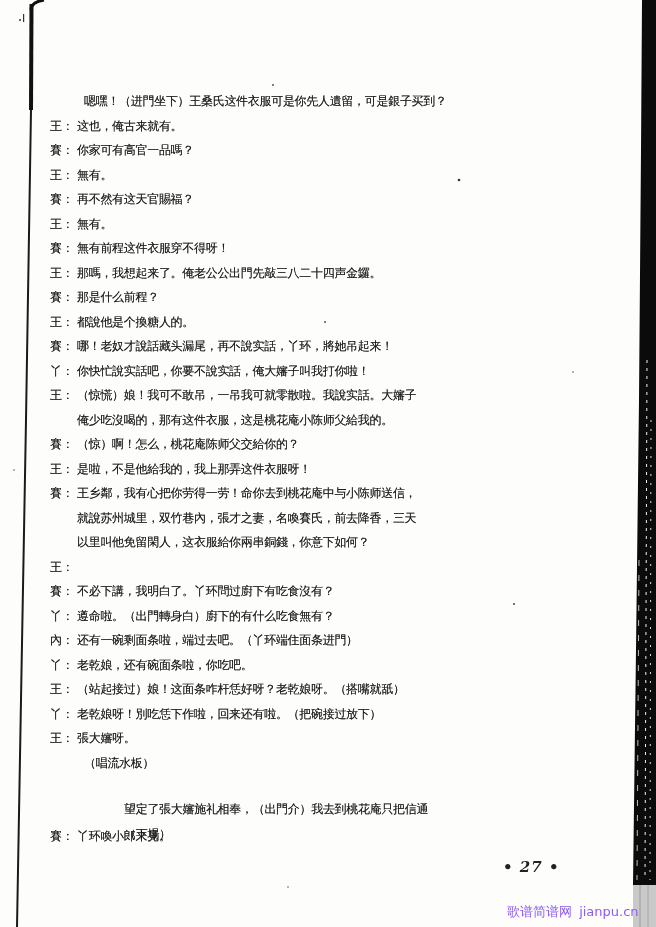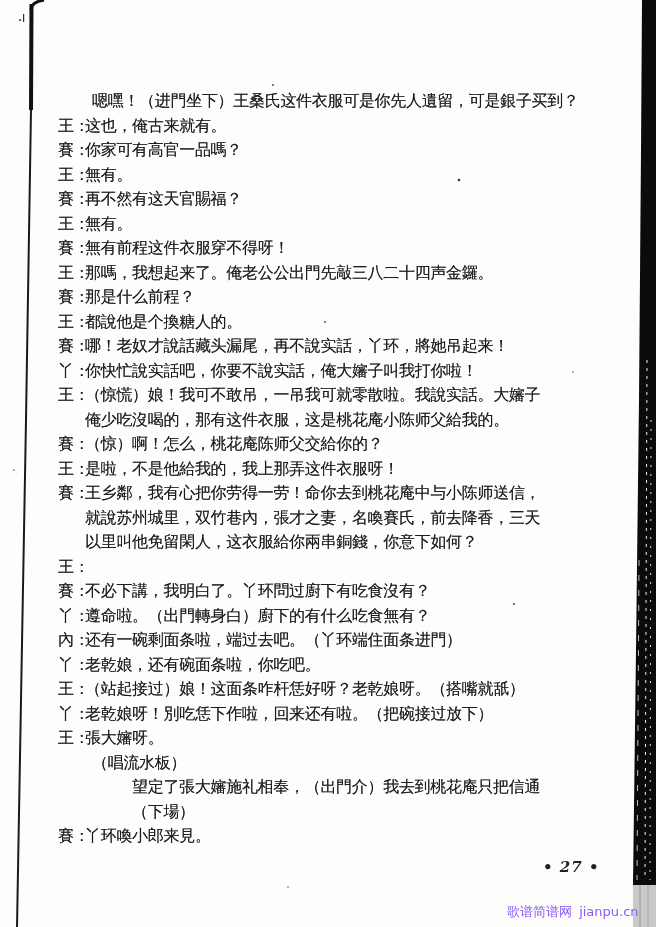--- a/index.html
+++ b/index.html
@@ -5,35 +5,34 @@
   html, body { margin: 0; padding: 0; }
   body {
     width: 656px; height: 927px; position: relative; overflow: hidden;
     background: #fdfdfb;
     font-family: "DejaVu Serif", "Liberation Serif", serif;
     color: #1c1c1c;
   }
   .scan-edges { position: absolute; left: 0; top: 0; width: 656px; height: 927px; }
   .page-text { position: absolute; left: 0; top: 0; width: 656px; height: 927px; }
   .line {
-    position: absolute; left: 12px; width: 640px; height: 22px;
-    font-size: 16px; line-height: 22px; white-space: nowrap;
+    position: absolute; left: 4px; width: 640px; height: 22px;
+    font-size: 12px; line-height: 22px; white-space: nowrap;
     letter-spacing: -0.3px;
     text-shadow: 0 0 0.5px rgba(0,0,0,0.55);
   }
   .sp { position: absolute; left: 46px; top: 0; }
   .tx { position: absolute; left: 73px; top: 0; }
   .tx.first { left: 80px; }
   .tx.sing { left: 80px; }
-  .tx.verse { left: 120px; }
+  .tx.verse { left: 120px; margin-top: 22px; }
   .page-number {
     position: absolute; left: 503px; top: 858px;
     font-size: 15px; font-weight: bold; font-style: italic; letter-spacing: 1px;
     color: #222;
-    margin-left: 40px;
   }
   .watermark {
     position: absolute; left: 507px; top: 903px;
     font-size: 13px; white-space: nowrap;
     font-family: "DejaVu Sans", "Liberation Sans", sans-serif;
   }
   .wm-cn { color: #8b5cf6; }
   .wm-en { color: #8b5cf6; margin-left: 3px; }
 </style>
 </head>

